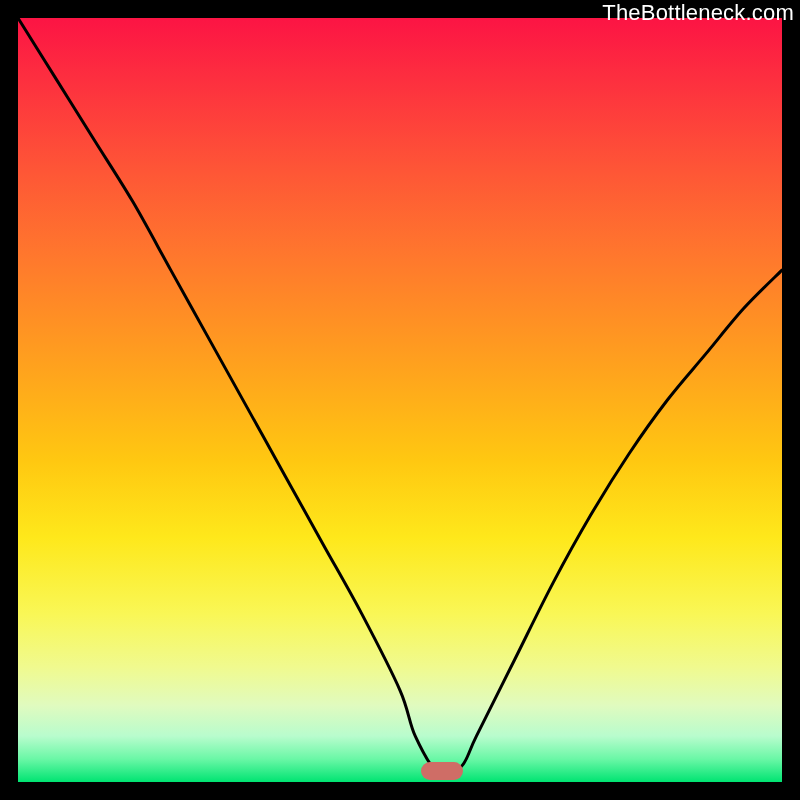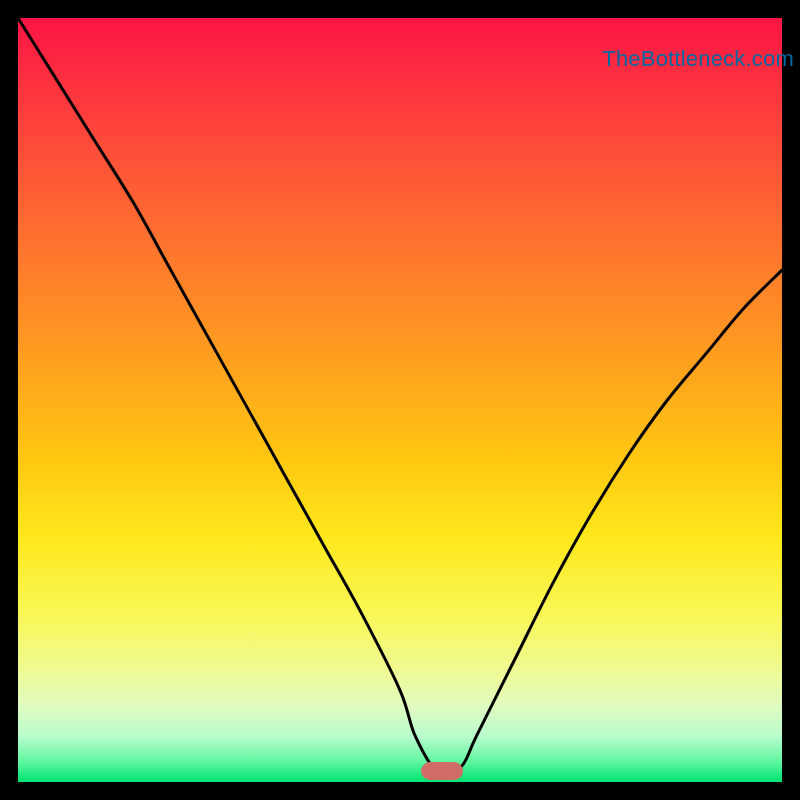--- a/index.html
+++ b/index.html
@@ -46,26 +46,25 @@
     width: 42px;
     height: 18px;
     border-radius: 9px;
     background: #cf6d66;
     transform: translate(-50%, -50%);
   }
   .watermark {
     position: absolute;
     top: 0px;
     right: 6px;
-    color: #0369a1;
+    color: #ffffff;
     font-size: 22px;
     font-weight: 500;
     letter-spacing: 0.2px;
     user-select: none;
-    margin-top: 46px;
   }
   svg.curve {
     position: absolute;
     left: 0;
     top: 0;
     width: 100%;
     height: 100%;
     overflow: visible;
   }
 </style>

